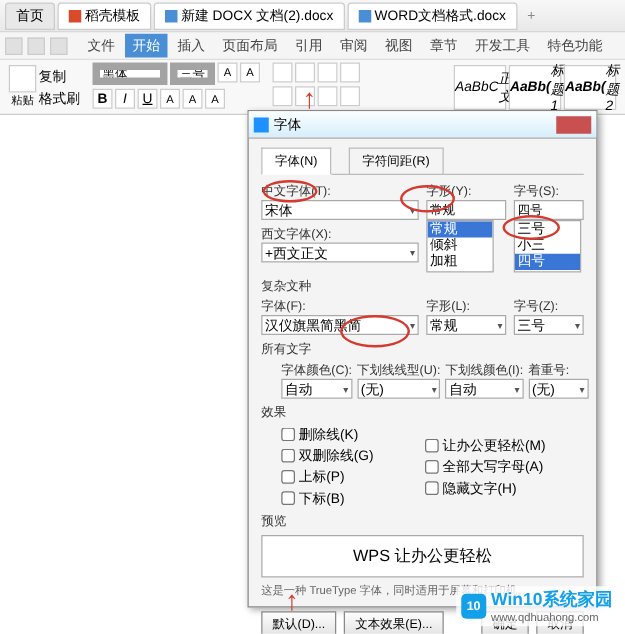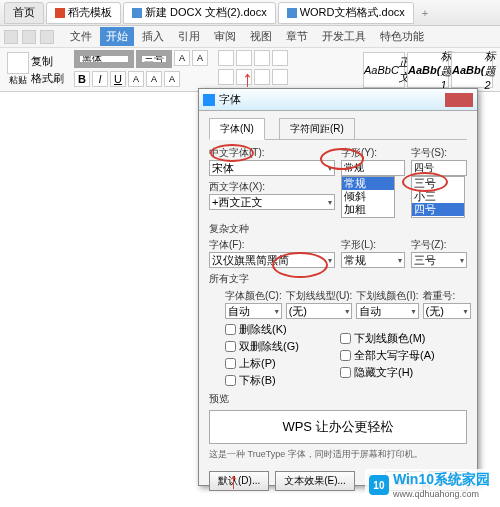--- a/index.html
+++ b/index.html
@@ -83,20 +83,21 @@
 
 <div class="menubar">
   <div class="qat">
     <span class="qat-btn"></span>
     <span class="qat-btn"></span>
     <span class="qat-btn"></span>
   </div>
   <span class="menu-item">文件</span>
   <span class="menu-item active">开始</span>
   <span class="menu-item">插入</span>
+  <span class="menu-item">页面布局</span>
   <span class="menu-item">引用</span>
   <span class="menu-item">审阅</span>
   <span class="menu-item">视图</span>
   <span class="menu-item">章节</span>
   <span class="menu-item">开发工具</span>
   <span class="menu-item">特色功能</span>
 </div>
 
 <div class="ribbon">
   <div class="rgrp">
@@ -248,20 +249,21 @@
           </div>
         </div>
       <div class="col" style="flex:0 0 48px;">
           <div class="lbl">着重号:</div>
           <div class="sel">
             <span>(无)</span>
           </div>
         </div>
     </div>
 
+    <div class="section-lbl">效果</div>
     <div class="row">
       <div class="chk-col col">
         <label class="chk">
             <input type="checkbox" style="">
             <span>删除线(K)</span>
           </label>
         <label class="chk">
             <input type="checkbox" style="">
             <span>双删除线(G)</span>
           </label>
@@ -270,21 +272,21 @@
             <span>上标(P)</span>
           </label>
         <label class="chk">
             <input type="checkbox" style="">
             <span>下标(B)</span>
           </label>
       </div>
       <div class="chk-col col">
         <label class="chk">
             <input type="checkbox" style="">
-            <span>下划线颜色(M)</span>
+            <span>让办公更轻松(M)</span>
           </label>
         <label class="chk">
             <input type="checkbox" style="">
             <span>全部大写字母(A)</span>
           </label>
         <label class="chk">
             <input type="checkbox" style="">
             <span>隐藏文字(H)</span>
           </label>
       </div>

